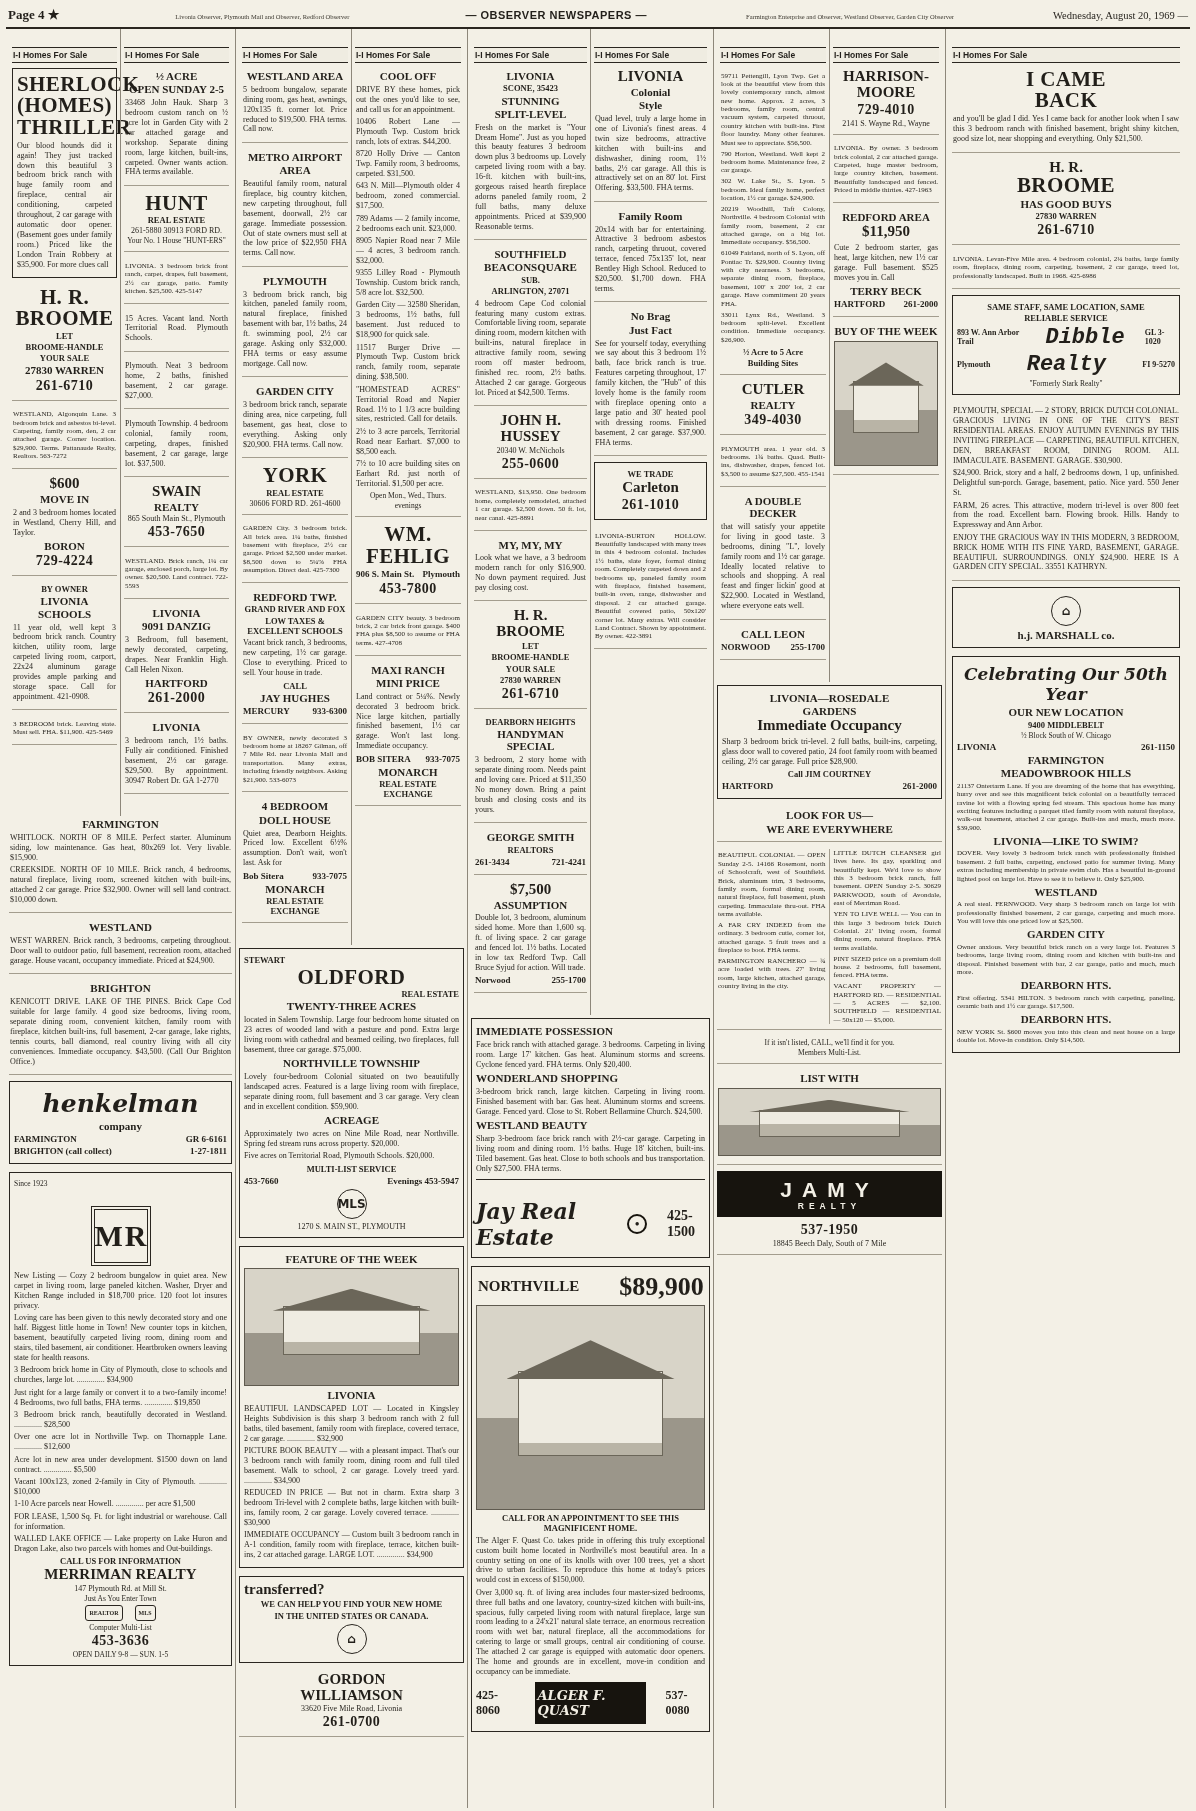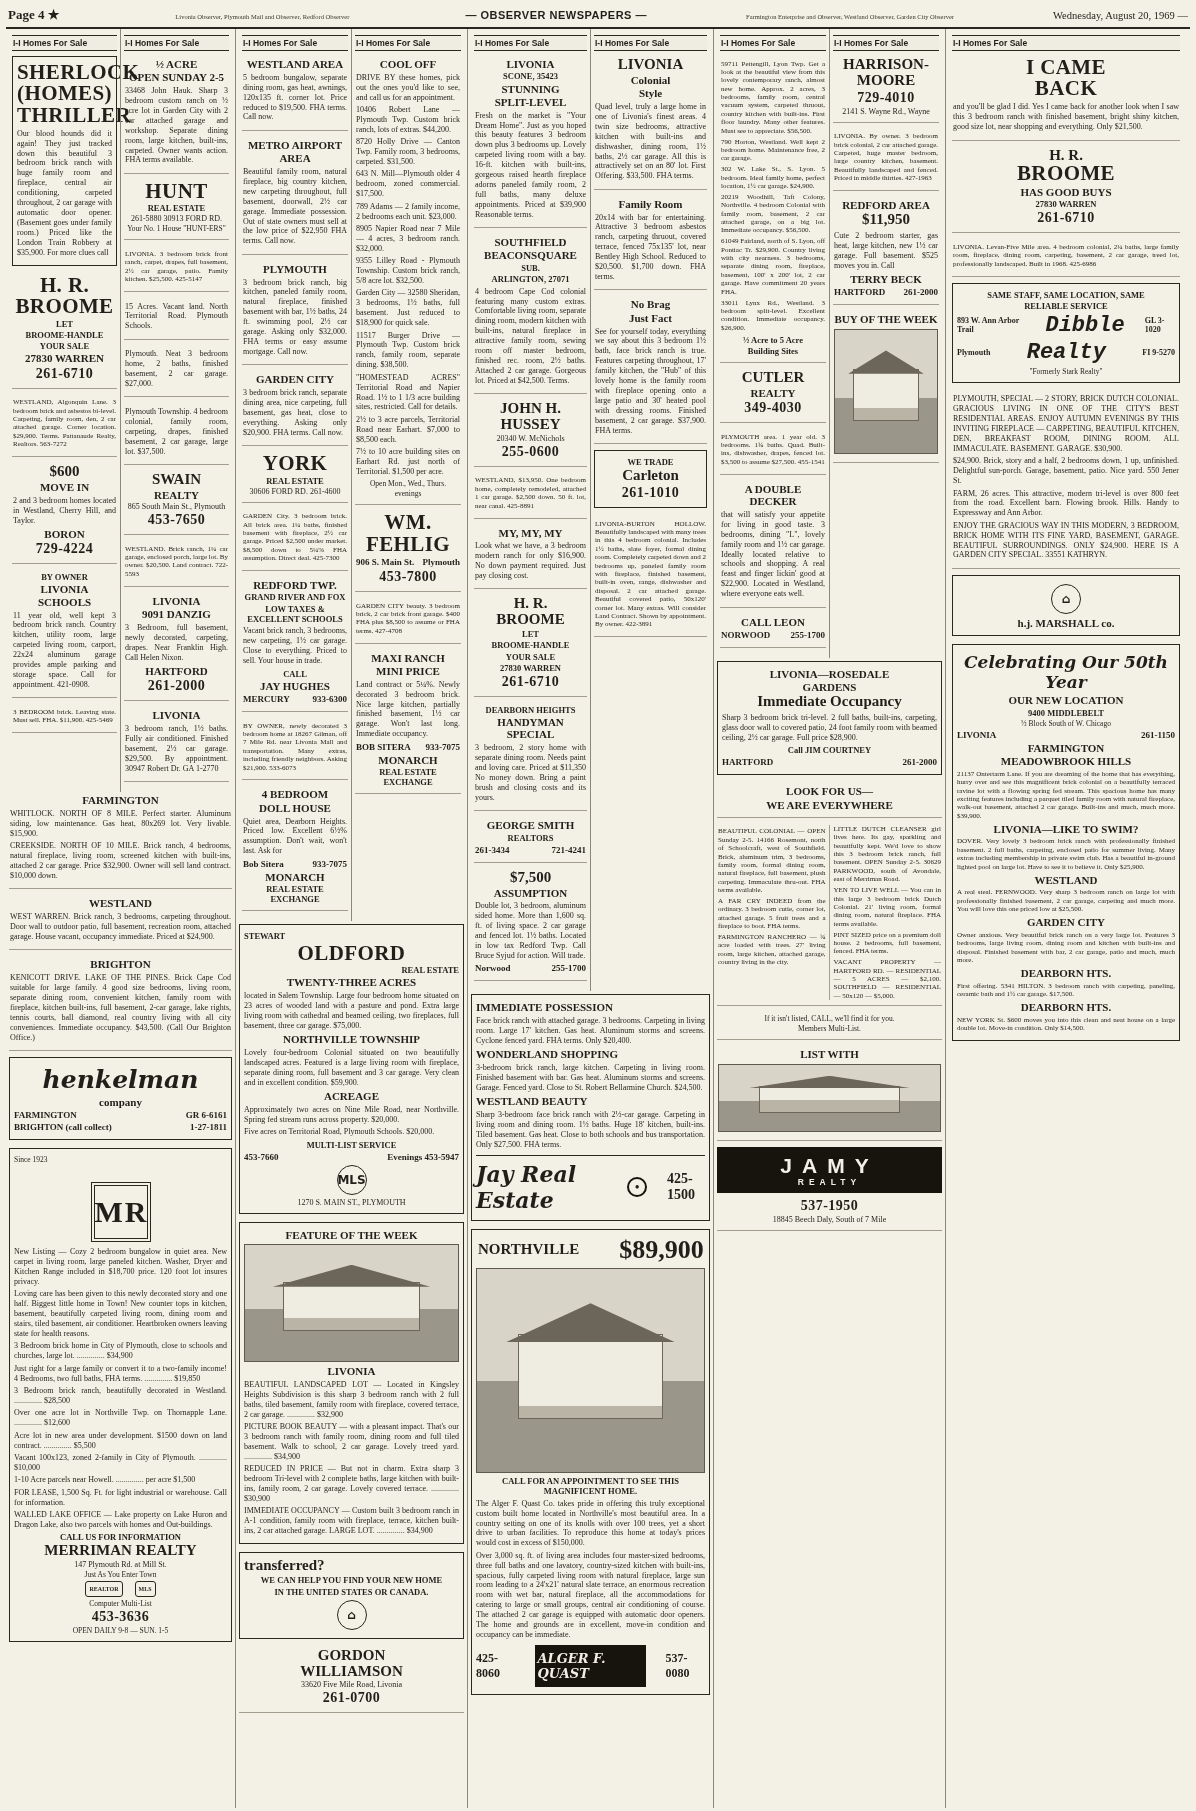--- a/index.html
+++ b/index.html
@@ -11,21 +11,21 @@
   #masthead{display:flex;align-items:baseline;gap:24px;border-bottom:2px solid #2a2620;padding:4px 2px 4px;white-space:nowrap}
   #masthead .pg{font-weight:bold;font-size:13px}
   #masthead .papers{font-size:6.5px;flex:1;text-align:center;overflow:hidden;color:#3a362e}
   #masthead .mh{font-weight:bold;font-size:11px;font-family:"Liberation Sans",sans-serif;letter-spacing:.5px}
   #masthead .dt{font-size:10.5px}
   
   #grid{display:flex;align-items:stretch;height:calc(100% - 26px)}
   .group{padding:0 3px;border-right:1px solid #8d877a;overflow:hidden}
   .group:last-child{border-right:none}
   .colrow{display:flex;align-items:stretch}
-  .col{flex:1;padding:4px 3px;min-width:0}
+  .col{flex:1;padding:16px 3px;min-width:0}
   .col + .col{border-left:1px solid #8d877a}
   .colhead{font-family:"Liberation Sans",sans-serif;font-weight:bold;font-size:8.5px;border-top:1.5px solid #2a2620;border-bottom:1.5px solid #2a2620;padding:2px 1px;margin:2px 0 5px;background:#efece1}
   
   .ad{margin:0 0 6px;padding:1px 1px 5px;border-bottom:1px solid #a39d8e;break-inside:avoid}
   .ad.boxed{border:1.5px solid #2a2620;padding:5px 4px;margin:3px 0 8px}
   .ad.jamybox{background:#17140e;color:#f3f0e6;text-align:center;padding:8px 2px 5px;border-bottom:none;margin-bottom:3px}
   .jamybox .b-xl{letter-spacing:10px;font-family:"Liberation Sans",sans-serif;color:#f3f0e6}
   .jamybox .b-sm{letter-spacing:5px;font-family:"Liberation Sans",sans-serif;color:#f3f0e6}
   .ad.twocol{column-count:2;column-gap:8px;column-rule:1px solid #a39d8e}
   
@@ -46,21 +46,21 @@
   .b-split.badges span{border:1.5px solid #2a2620;border-radius:3px;padding:4px 3px;font-size:6px}
   .b-trio{display:flex;justify-content:space-between;align-items:center;gap:20px;margin:2px 0}
   .trio-dibble .seg-c{font-size:22px;font-weight:bold;font-style:italic;font-family:Liberation Mono, monospace}
   .trio-dibble .seg-l,.trio-dibble .seg-r{font-size:8px;font-weight:bold}
   .trio-north{margin:0 2px 2px}
   .trio-north .seg-l{font-size:15px;font-weight:bold}
   .trio-north .seg-r{font-size:26px;font-weight:bold}
   .trio-quast{margin-top:5px}
   .trio-quast .seg-l,.trio-quast .seg-r{font-size:12px;font-weight:bold}
   .trio-quast .seg-c{background:#17140e;color:#f2eee3;font-style:italic;font-size:13px;font-weight:bold;padding:6px 2px;font-family:"DejaVu Serif",serif}
-  .trio-jay{border-top:1.5px solid #2a2620;padding-top:5px;margin-top:5px}
+  .trio-jay{border-top:1.5px solid #2a2620;padding-top:18px;margin-top:5px}
   .trio-jay .seg-l{font-size:22px;font-weight:bold;font-style:italic;font-family:"DejaVu Serif",serif}
   .trio-jay .seg-c{width:20px;height:20px;border:2px solid #17140e;border-radius:50%;font-size:8px;display:flex;align-items:center;justify-content:center;flex:0 0 auto}
   .trio-jay .seg-r{font-size:14px;font-weight:bold}
   .b-mono{width:60px;margin:18px auto 5px;text-align:center;font-size:30px;font-weight:bold;border:4px double #2a2620;padding:9px 0;letter-spacing:2px}
   .b-badge{width:30px;height:30px;border:1.5px solid #2a2620;border-radius:50%;margin:3px auto;display:flex;align-items:center;justify-content:center;font-size:12px;font-weight:bold;font-family:"DejaVu Sans",sans-serif}
   .b-img{position:relative;border:1px solid #5f5a4f;background:linear-gradient(#d8d4c8 0 55%,#9b968a 55% 100%);overflow:hidden;margin:3px 0;height:110px}
   .b-img::before{content:"";position:absolute;left:18%;right:18%;top:32%;bottom:26%;background:#efece2;border:1px solid #6b6659;box-shadow:inset 0 -12px 0 #b9b4a6}
   .b-img::after{content:"";position:absolute;left:13%;right:13%;top:17%;height:19%;background:#6b6659;clip-path:polygon(0 100%,50% 0,100% 100%)}
 </style>
 </head>

